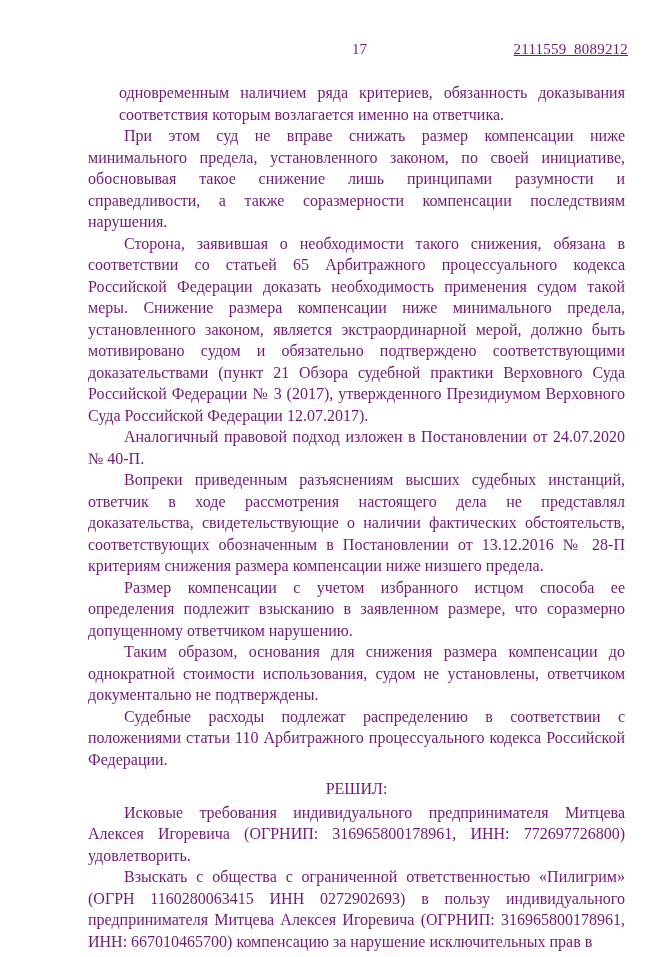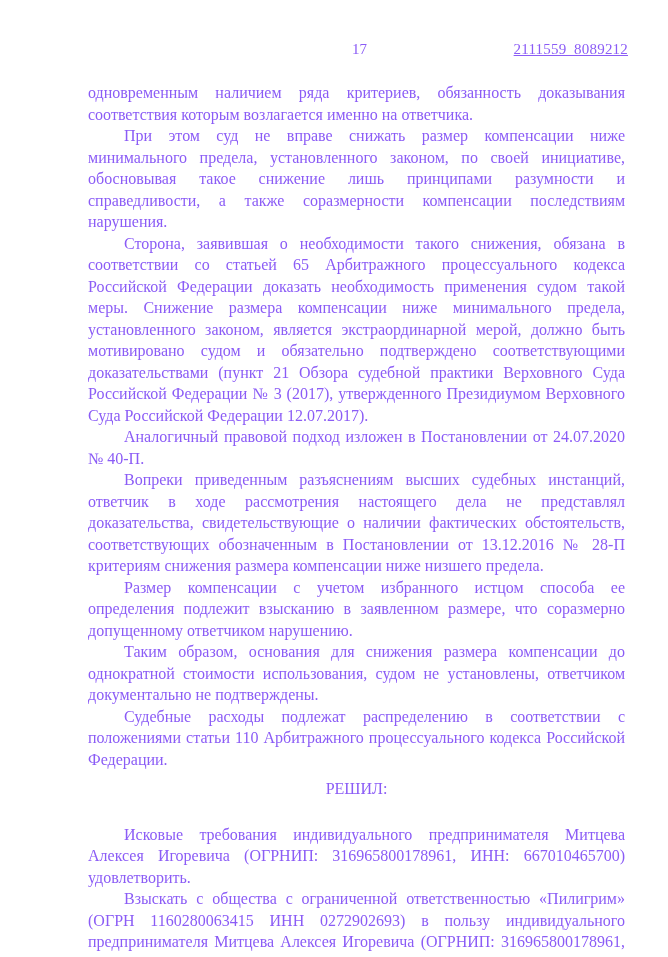--- a/index.html
+++ b/index.html
@@ -5,21 +5,21 @@
   html, body {
     margin: 0;
     padding: 0;
     background: #ffffff;
   }
   .page {
     position: relative;
     width: 668px;
     height: 957px;
     background: #ffffff;
-    color: #8b5cf6;
+    color: #701a75;
     font-family: "Liberation Serif", "DejaVu Serif", serif;
     overflow: hidden;
     box-sizing: border-box;
   }
   .page-header {
     position: relative;
     height: 18px;
     margin-top: 40px;
     font-size: 15px;
     line-height: 18px;
@@ -42,23 +42,24 @@
     font-size: 16px;
     line-height: 21.5px;
   }
   .para {
     margin: 0;
     text-align: justify;
     text-indent: 36px;
   }
   .para.no-indent {
     text-indent: 0;
+    margin-left: 31px;
   }
   .resolution-heading {
-    margin: 8px 0 24px 0;
+    margin: 8px 0 2px 0;
     font-size: 16px;
     font-weight: normal;
     line-height: 21.5px;
     text-align: center;
   }
 </style>
 </head>
 <body>
 
 <div class="page">
@@ -82,19 +83,19 @@
 
     <p class="para">Размер компенсации с учетом избранного истцом способа ее определения подлежит взысканию в заявленном размере, что соразмерно допущенному ответчиком нарушению.</p>
 
     <p class="para">Таким образом, основания для снижения размера компенсации до однократной стоимости использования, судом не установлены, ответчиком документально не подтверждены.</p>
 
     <p class="para">Судебные расходы подлежат распределению в соответствии с положениями статьи 110 Арбитражного процессуального кодекса Российской Федерации.</p>
 
 
     <h2 class="resolution-heading">РЕШИЛ:</h2>
 
-    <p class="para">Исковые требования индивидуального предпринимателя Митцева Алексея Игоревича (ОГРНИП: 316965800178961, ИНН: 667010465700) удовлетворить.</p>
+    <p class="para">Исковые требования индивидуального предпринимателя Митцева Алексея Игоревича (ОГРНИП: 316965800178961, ИНН: 772697726800) удовлетворить.</p>
 
     <p class="para">Взыскать с общества с ограниченной ответственностью «Пилигрим» (ОГРН 1160280063415 ИНН 0272902693) в пользу индивидуального предпринимателя Митцева Алексея Игоревича (ОГРНИП: 316965800178961, ИНН: 667010465700) компенсацию за нарушение исключительных прав в</p>
 
   </main>
 
 </div>
 
 </body></html>

